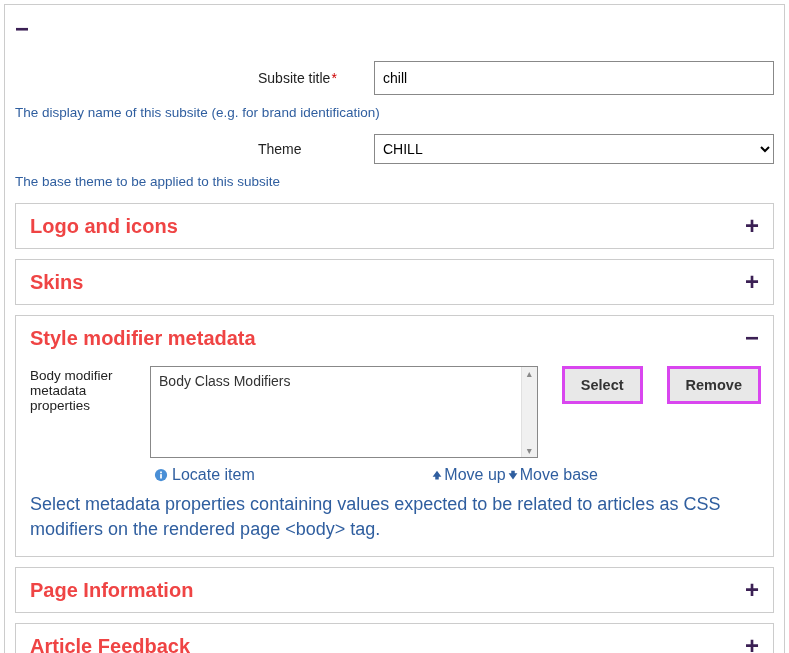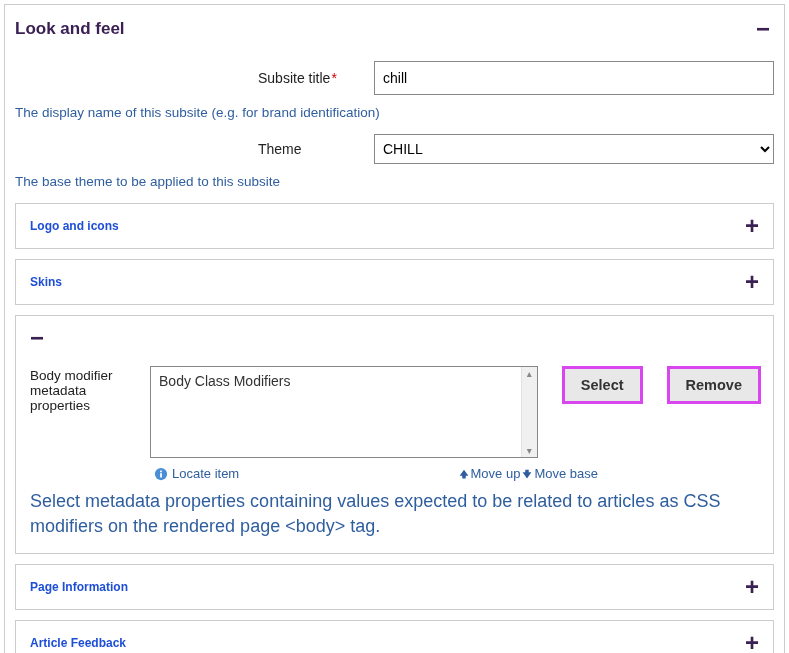--- a/index.html
+++ b/index.html
@@ -78,22 +78,22 @@
   }
   .panel-header {
     display: flex;
     align-items: center;
     justify-content: space-between;
     padding: 10px 10px 10px 14px;
     cursor: pointer;
   }
   .panel-title {
     font-weight: 700;
-    font-size: 12px;
-    color: #1d4ed8;
+    font-size: 20px;
+    color: #ef4444;
   }
   .panel-body {
     padding: 6px 12px 14px 14px;
   }
   .mod-row {
     display: flex;
     align-items: flex-start;
     gap: 24px;
   }
   .mod-label {
@@ -137,21 +137,21 @@
     color: #333;
     cursor: pointer;
     font-family: inherit;
   }
   .link-row {
     display: flex;
     align-items: center;
     margin: 8px 0 2px 124px;
     width: 444px;
     color: #2f5e9f;
-    font-size: 13px;
+    font-size: 16px;
   }
   .link-row .left { flex: 1; display:flex; align-items:center; gap:4px;}
   .link-row .right { display:flex; align-items:center; }
   .ico {
     display: inline-block;
     width: 14px; height: 14px;
     vertical-align: middle;
   }
   .link-text { cursor: pointer; }
   .helper2 {
@@ -160,21 +160,20 @@
     margin-top: 8px;
     line-height: 1.4;
   }
 </style>
 </head>
 <body>
 
 <div class="outer">
 
   <div class="section-header">
-    <span class="section-title">Look and feel</span>
     <span class="toggle-icon">−</span>
   </div>
 
   <div class="field-row">
     <div class="field-label">
       <span>Subsite title</span><span class="req">*</span>
     </div>
     <input type="text" class="txt" value="chill" style="">
   </div>
   <div class="helper">The display name of this subsite (e.g. for brand identification)</div>
@@ -196,20 +195,21 @@
 
   <div class="panel">
     <div class="panel-header">
       <span class="panel-title">Skins</span>
       <span class="toggle-icon">+</span>
     </div>
   </div>
 
   <div class="panel">
     <div class="panel-header">
+      <span class="panel-title">Style modifier metadata</span>
       <span class="toggle-icon">−</span>
     </div>
     <div class="panel-body">
       <div class="mod-row">
         <div class="mod-label">Body modifier metadata properties</div>
         <div class="listbox-wrap">
           <div class="listbox-item">Body Class Modifiers</div>
           <div class="fake-scroll">
             <span>▴</span>
             <span>▾</span>

